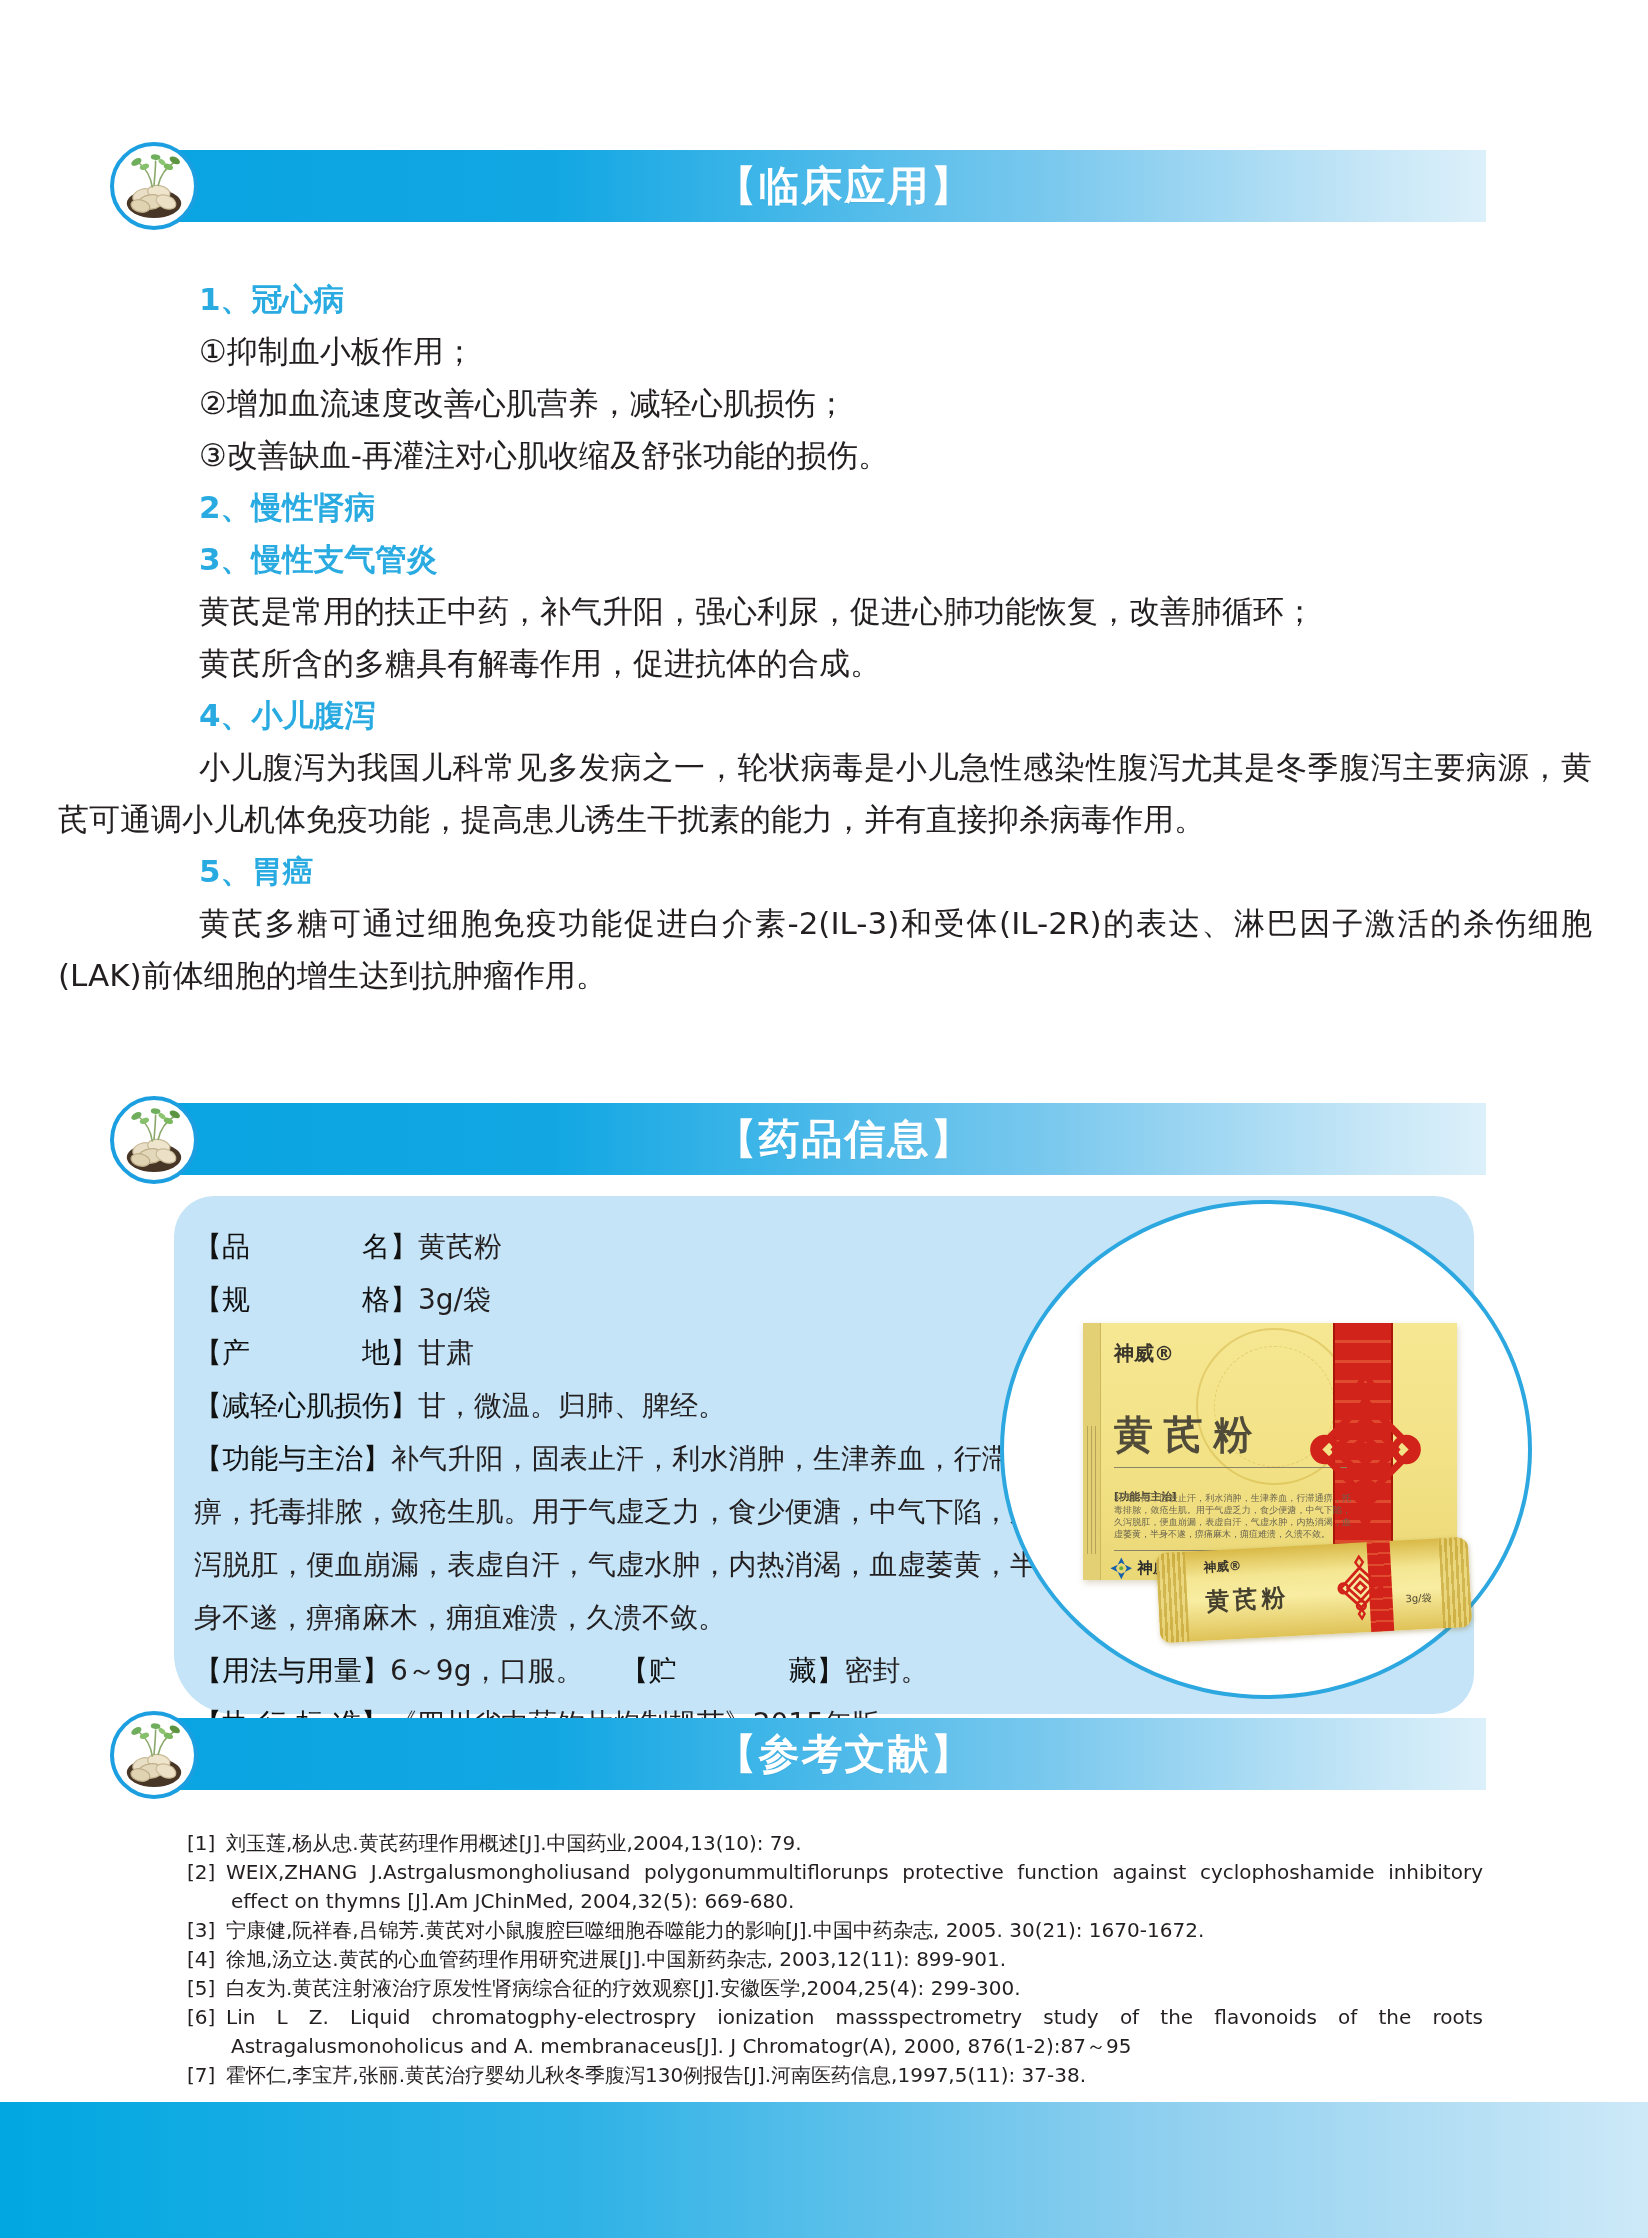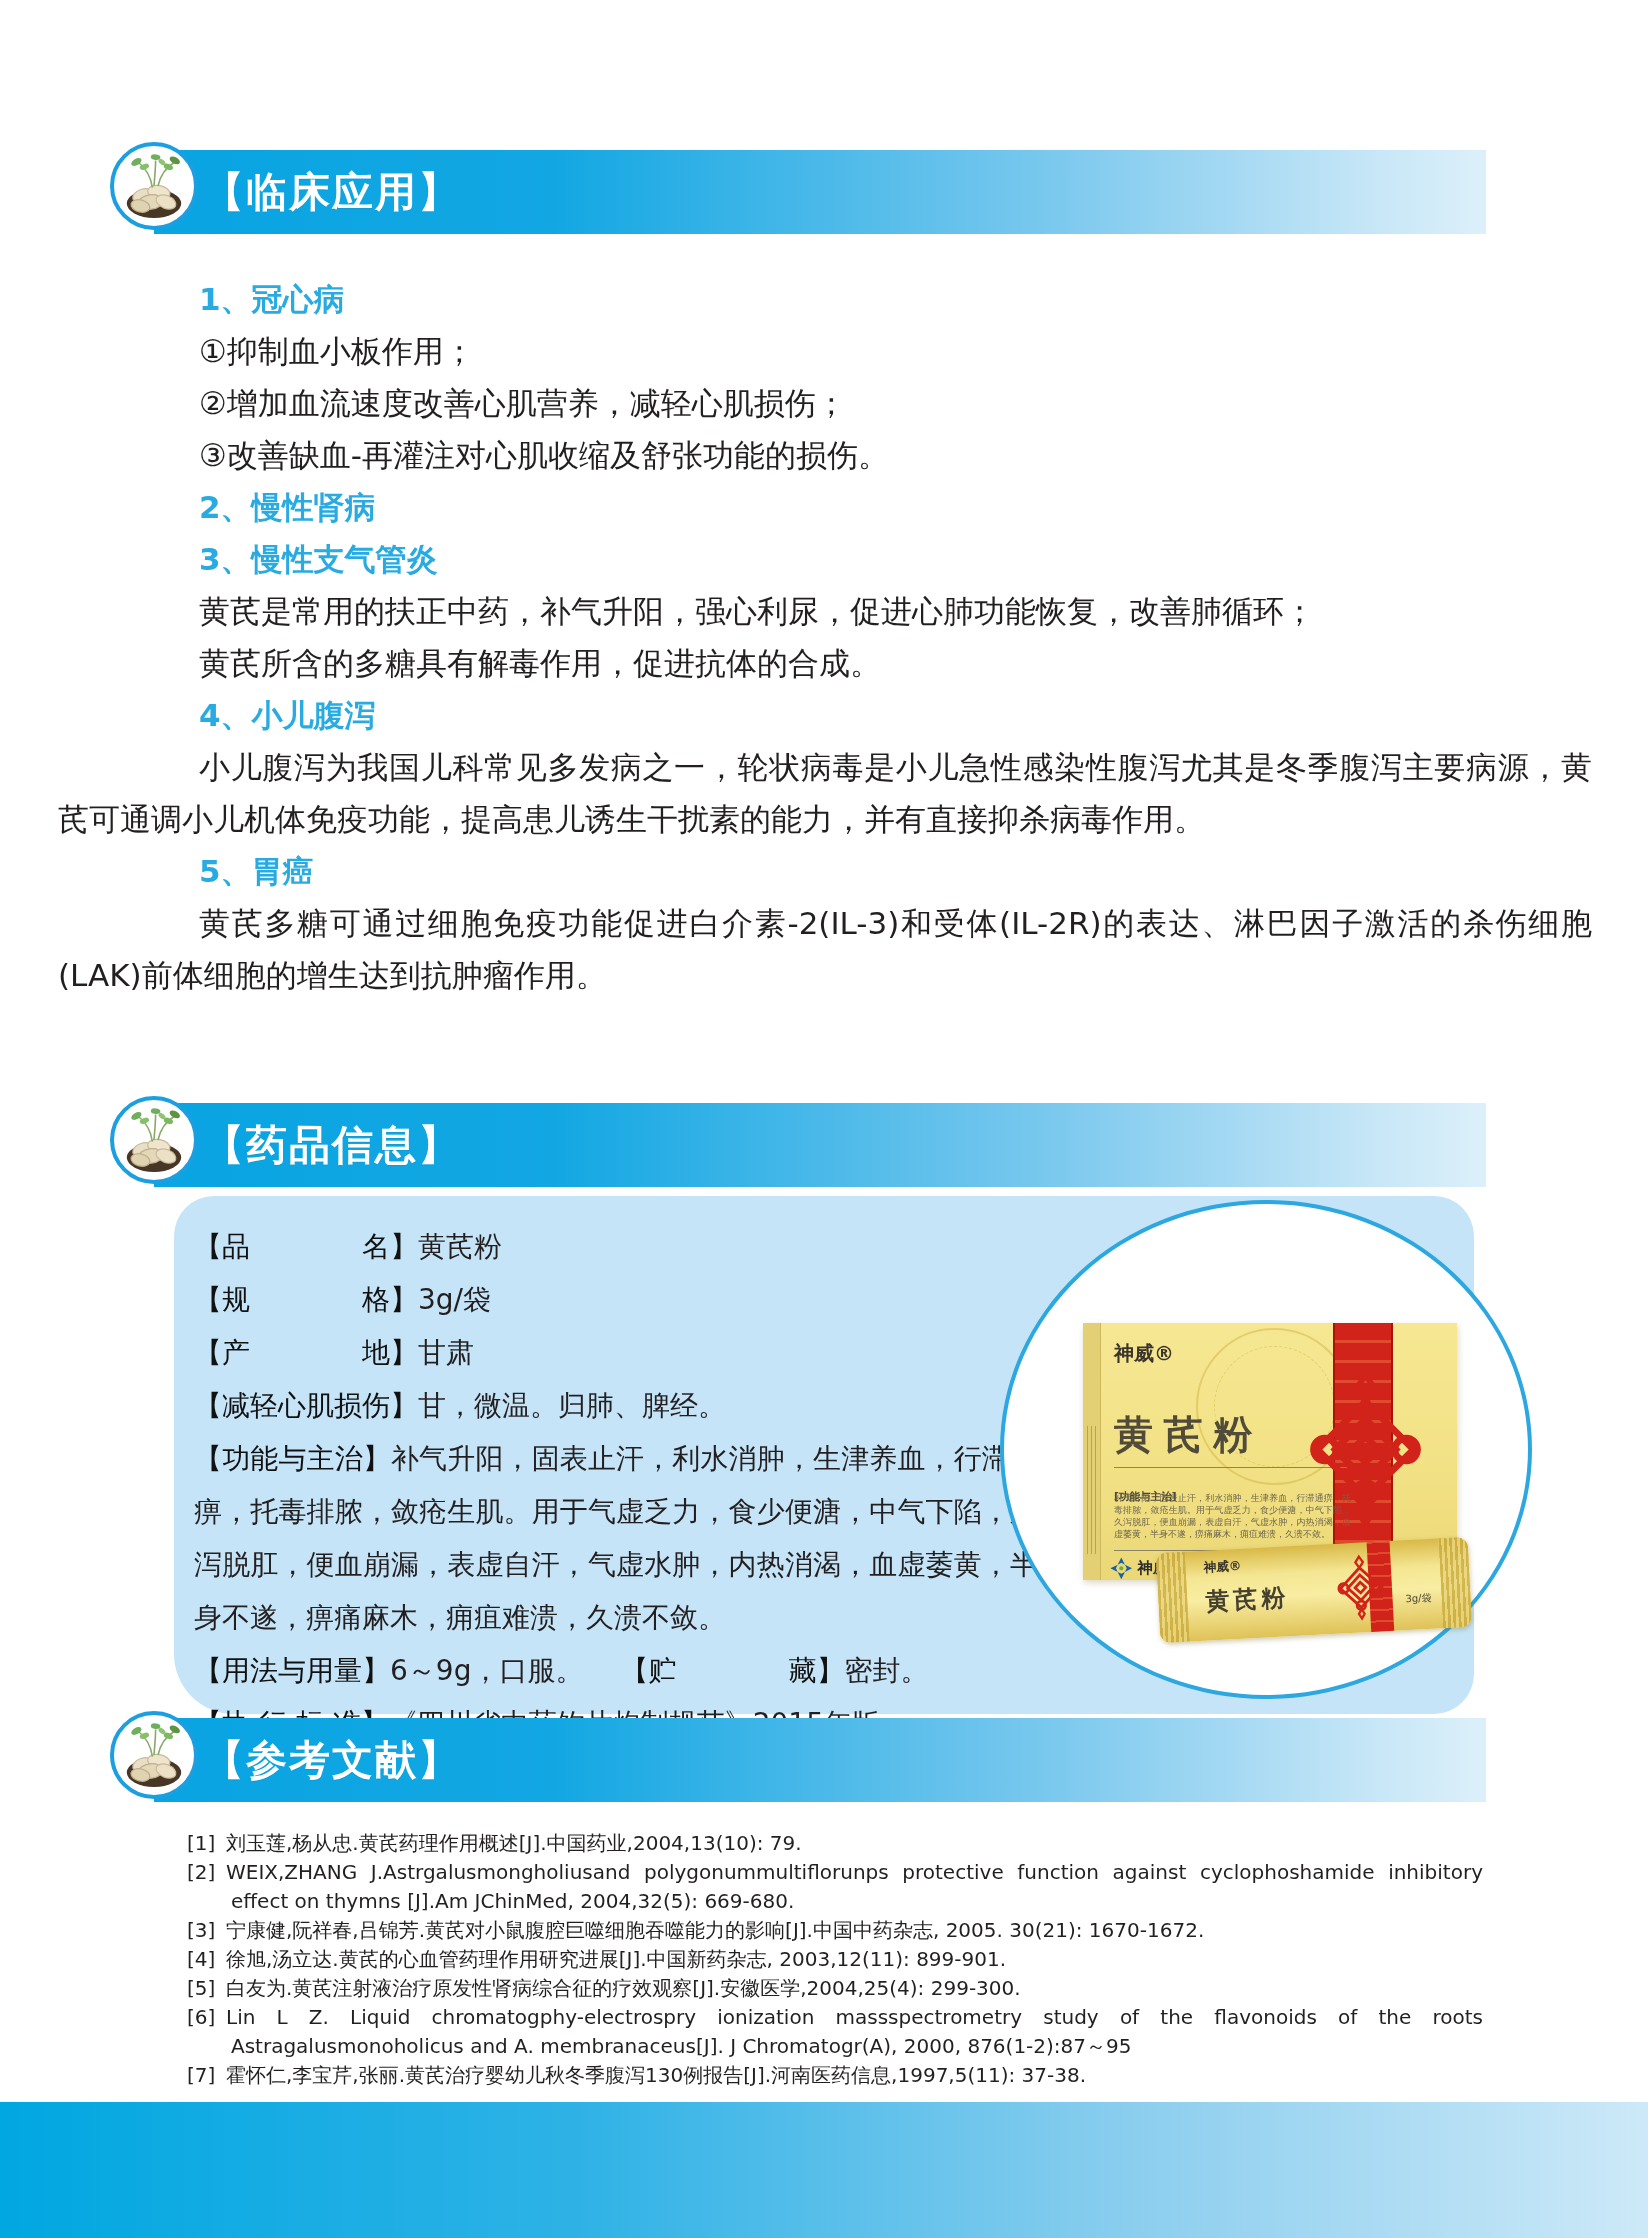--- a/index.html
+++ b/index.html
@@ -1,22 +1,22 @@
 <!DOCTYPE html>
 <html style="font-size:10.6px"><head>
 <meta charset="utf-8">
 <style>
   html,body{margin:0;padding:0;background:#ffffff;}
   .page{position:relative;width:1648px;height:2239px;background:#ffffff;overflow:hidden;
         font-family:"DejaVu Sans","Liberation Sans",sans-serif;color:#231f20;}
 
   
-  .band{position:absolute;left:154px;width:1332px;height:84px;
+  .band{position:absolute;left:154px;width:1332px;height:72px;
         background:linear-gradient(90deg,#09a4e2 0%,#12a7e3 30%,#7cc9ee 68%,#c8e7f7 92%,#dcf0fa 100%);
-        display:flex;align-items:center;}
+        display:flex;align-items:center;justify-content:center;}
   .band-title{color:#ffffff;font-size:41px;font-weight:bold;letter-spacing:2px;padding-left:49px;
               text-shadow:0 0.7px 0 rgba(0,0,0,0.05);white-space:nowrap;}
   .badge{position:absolute;left:110px;width:88px;height:88px;border-radius:50%;
          background:#ffffff;border:4.7px solid #1b9fe0;box-sizing:border-box;overflow:hidden;}
   .badge svg{width:100%;height:100%;display:block;}
 
   
   .body-text{position:absolute;left:58px;top:273px;width:1534px;font-size:31px;line-height:52px;
              text-align:justify;color:#231f20;}
   .body-text h3{margin:0;font-size:31px;line-height:52px;color:#29abe2;font-weight:bold;

